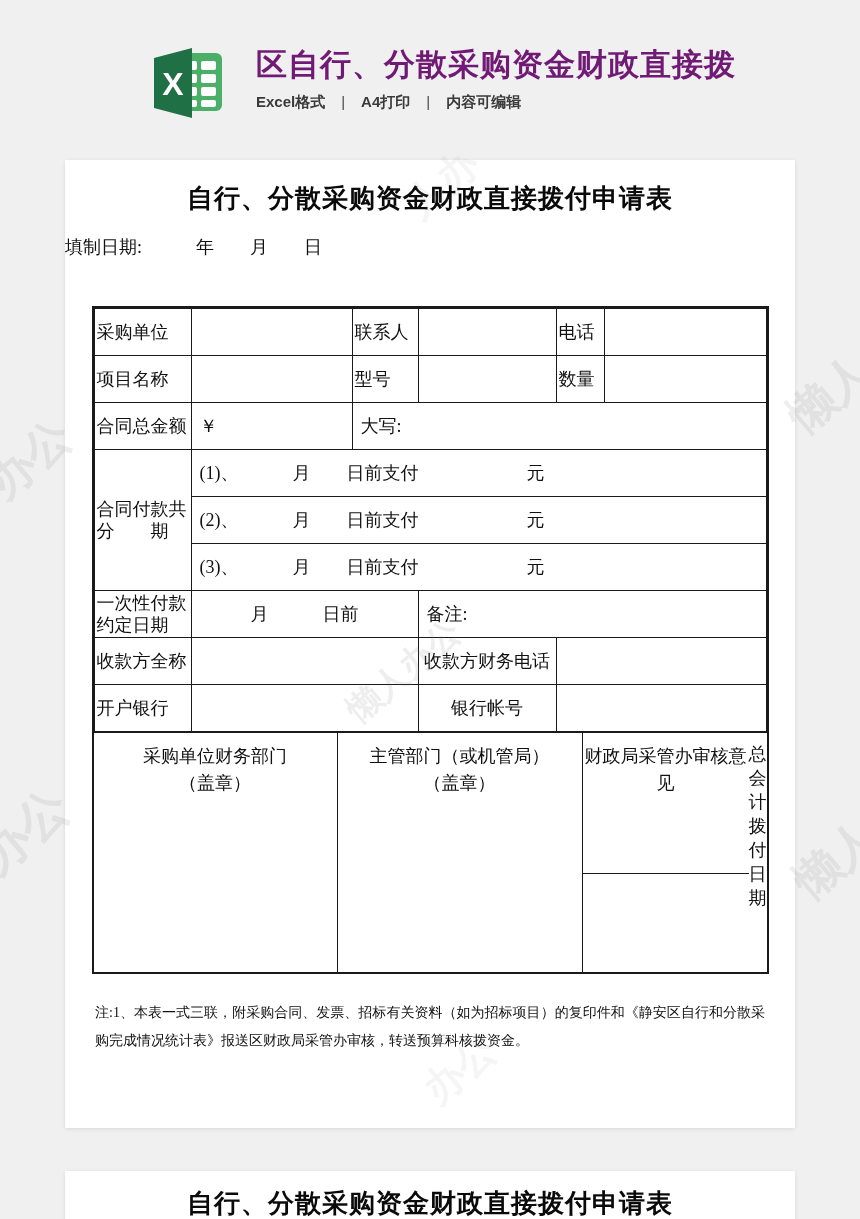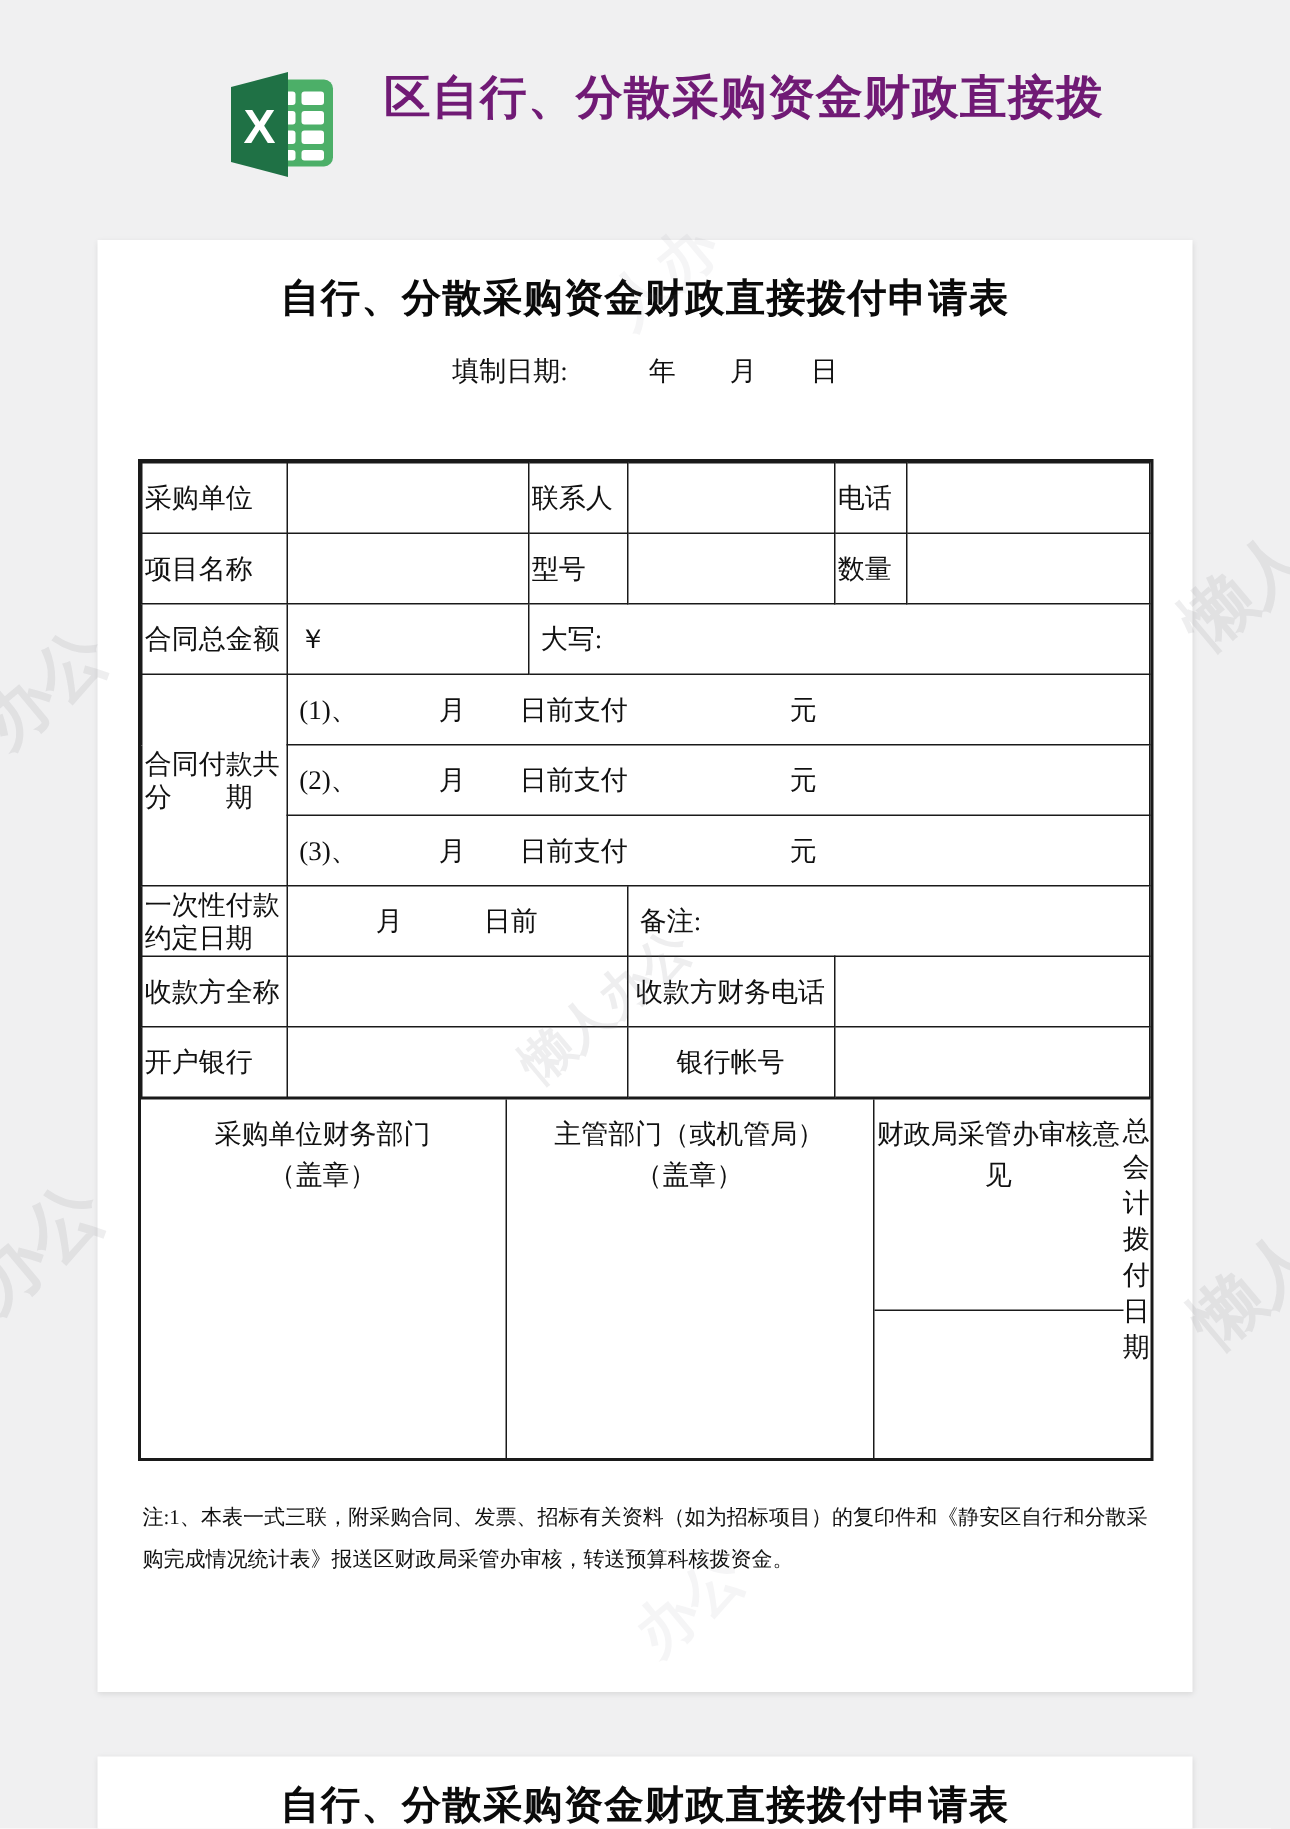--- a/index.html
+++ b/index.html
@@ -70,21 +70,20 @@
     padding-top: 22px;
     text-align: center;
     font-size: 26px;
     font-weight: bold;
     line-height: 34px;
     letter-spacing: 1px;
     color: #0a0a0a;
   }
   .date-line {
     margin-top: 18px;
-    text-align: center;
     font-size: 18px;
     line-height: 26px;
   }
 
   
   .form-wrap {
     width: 677px;
     margin: 46px auto 0;
     border: 2px solid #1a1a1a;
   }
@@ -136,20 +135,23 @@
       <rect x="37" y="41" width="12" height="9" rx="2" fill="#ffffff"></rect>
       <rect x="53" y="41" width="15" height="9" rx="2" fill="#ffffff"></rect>
       <rect x="37" y="54" width="12" height="7" rx="2" fill="#ffffff"></rect>
       <rect x="53" y="54" width="15" height="7" rx="2" fill="#ffffff"></rect>
       <polygon points="6,12 44,2 44,72 6,62" fill="#1f7145"></polygon>
       <text x="25" y="49" text-anchor="middle" font-family="Liberation Sans, sans-serif" font-size="32" font-weight="bold" fill="#ffffff">X</text>
     </svg>
   </div>
   <div class="header-text">
     <h1>区自行、分散采购资金财政直接拨</h1>
+    <div class="subtitle">
+      <span>Excel格式</span><span class="sep">|</span><span>A4打印</span><span class="sep">|</span><span>内容可编辑</span>
+    </div>
   </div>
 </header>
 
 <div class="card card1">
   <h2 class="doc-title">自行、分散采购资金财政直接拨付申请表</h2>
   <div class="date-line">填制日期:　　　年　　月　　日</div>
 
   <div class="form-wrap">
     <table class="form">
       <colgroup>

